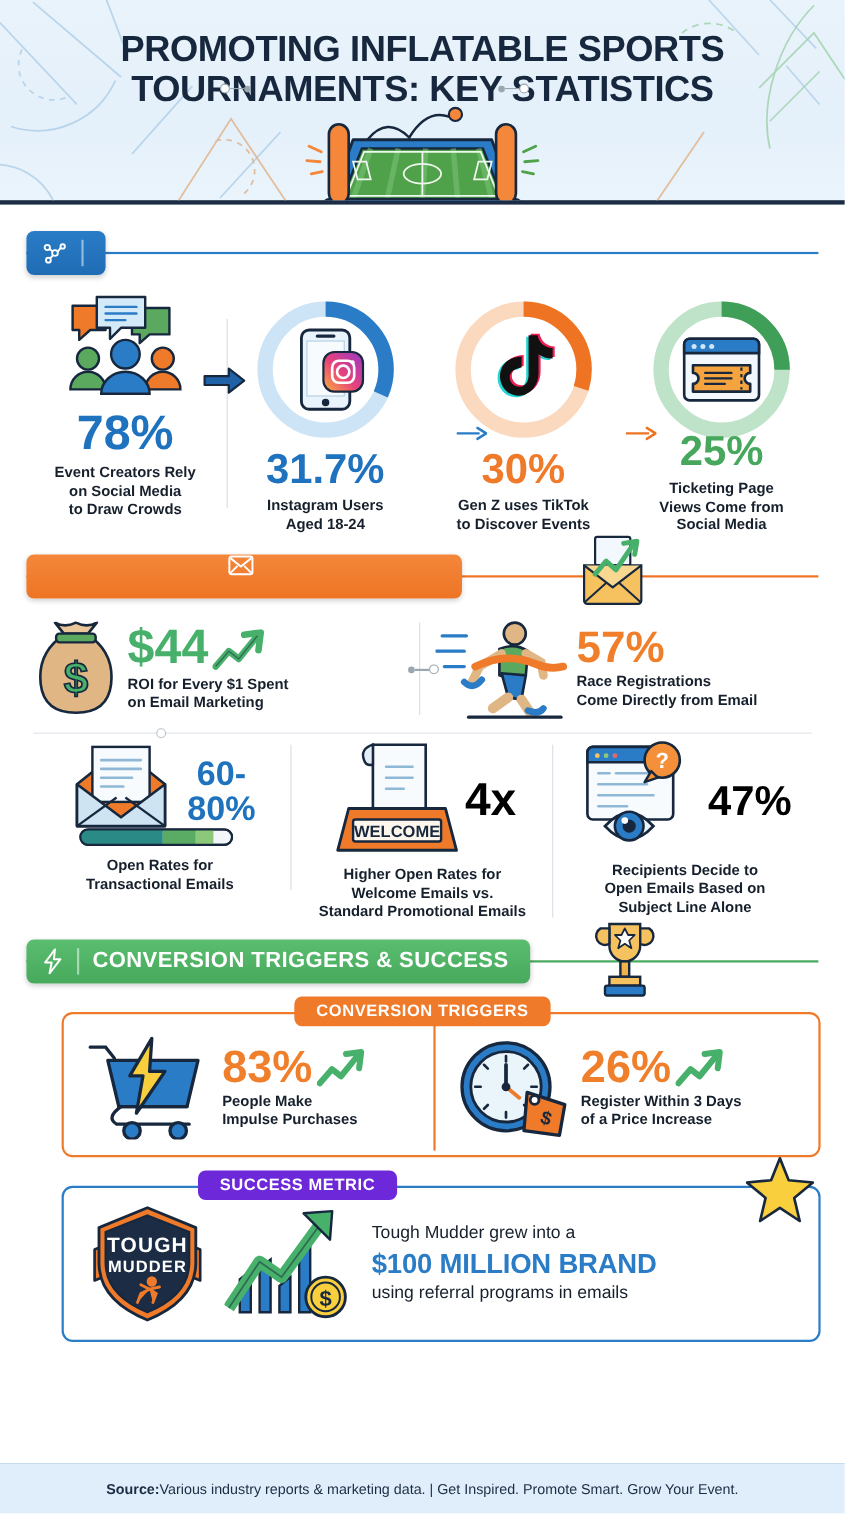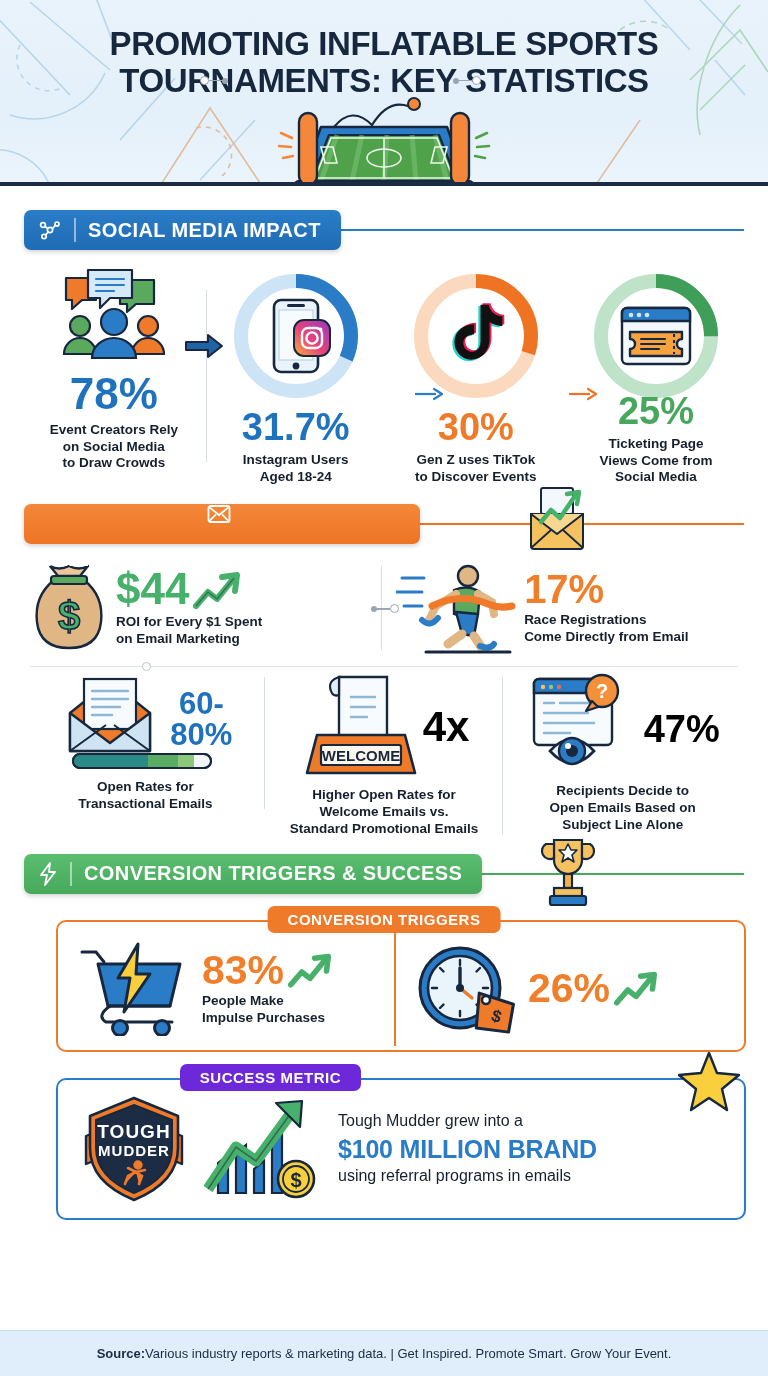--- a/index.html
+++ b/index.html
@@ -250,21 +250,20 @@
         <circle cx="5" cy="7" r="2.4"></circle>
           <circle cx="19" cy="6" r="2"></circle>
         <circle cx="12" cy="12" r="2.6"></circle>
           <circle cx="6" cy="18.5" r="2.2"></circle>
         <path d="M7.2 8.3 L9.8 10.8"></path>
           <path d="M14.3 11 L17.2 7.3"></path>
           <path d="M10.3 14 L7.6 16.9"></path>
       </svg>
     </span>
     <span class="sep"></span>
-    <span>SOCIAL MEDIA IMPACT</span>
   </div>
 </div>
 
 <div class="social-row">
 
   <div class="social-cell divided" style="flex:1.02;">
     <svg width="120" height="100" viewBox="0 0 120 100" style="margin:0 auto;display:block;">
       <g stroke="#17283e" stroke-width="2.2" stroke-linejoin="round">
         <path d="M12 10 h30 v22 h-14 l-10 9 v-9 h-6 z" fill="#ef7a2a"></path>
         <path d="M66 12 h34 v24 h-18 l-9 8 v-8 h-7 z" fill="#5aa95f"></path>
@@ -447,21 +446,21 @@
       <path d="M60 34 L40 46 L32 62" fill="none" stroke="#e0b685" stroke-width="8" stroke-linecap="round"></path>
       <path d="M82 34 L96 42 L98 54" fill="none" stroke="#e0b685" stroke-width="8" stroke-linecap="round"></path>
       <path d="M66 74 L52 84" fill="none" stroke="#e0b685" stroke-width="9" stroke-linecap="round"></path>
       <path d="M78 76 L86 88" fill="none" stroke="#e0b685" stroke-width="9" stroke-linecap="round"></path>
       <path d="M26 60 q8 8 16 -2" fill="none" stroke="#2a7cc7" stroke-width="6" stroke-linecap="round"></path>
       <path d="M84 86 q10 4 14 -2" fill="none" stroke="#2a7cc7" stroke-width="6" stroke-linecap="round"></path>
       <path d="M36 46 q28 -14 56 -2 q12 5 24 2" fill="none" stroke="#ef7a2a" stroke-width="7" stroke-linecap="round"></path>
       <path d="M30 92 h84" stroke="#17283e" stroke-width="3" stroke-linecap="round"></path>
     </svg>
     <div>
-      <div class="num-orange">17%</div>
+      <div class="num-orange">57%</div>
       <div class="cap-bold" style="margin-top:4px;">
         <div>Race Registrations</div>
         <div>Come Directly from Email</div>
       </div>
     </div>
   </div>
 
   <div class="conn" style="left:341px; top:44px;">
     <span class="dot-f"></span>
       <span class="bar"></span>
@@ -647,20 +646,24 @@
           <text x="82" y="80" font-family="Liberation Sans, sans-serif" font-size="17" font-weight="bold" fill="#17283e" text-anchor="middle" transform="rotate(18 82 76)">$</text>
         </svg>
         <div>
           <div style="display:flex;align-items:flex-start;gap:4px;">
             <span class="num-conv">26%</span>
             <svg width="44" height="38" viewBox="0 0 48 40" style="margin-top:2px;">
               <path d="M3 34 L15 20 L24 27 L41 6" fill="none" stroke="#47b06a" stroke-width="6" stroke-linecap="round" stroke-linejoin="round"></path>
               <path d="M29 5 L44 3 L42 19" fill="none" stroke="#47b06a" stroke-width="6" stroke-linecap="round" stroke-linejoin="round"></path>
             </svg>
           </div>
+          <div class="cap-bold" style="margin-top:2px;">
+            <div>Register Within 3 Days</div>
+            <div>of a Price Increase</div>
+          </div>
         </div>
       </div>
     </div>
   </div>
 </div>
 
 <div class="boxwrap" style="margin-top:26px;">
   <div class="box-tab tab-blue" style="left:auto; right:385px; transform:none;">SUCCESS METRIC</div>
   <svg style="position:absolute; right:6px; top:-28px; z-index:4;" width="62" height="62" viewBox="0 0 62 62">
     <path d="M31 3 L39 23 L61 25 L44 39 L49 60 L31 48 L13 60 L18 39 L1 25 L23 23 Z" fill="#f9cf3e" stroke="#17283e" stroke-width="2.4" stroke-linejoin="round"></path>

